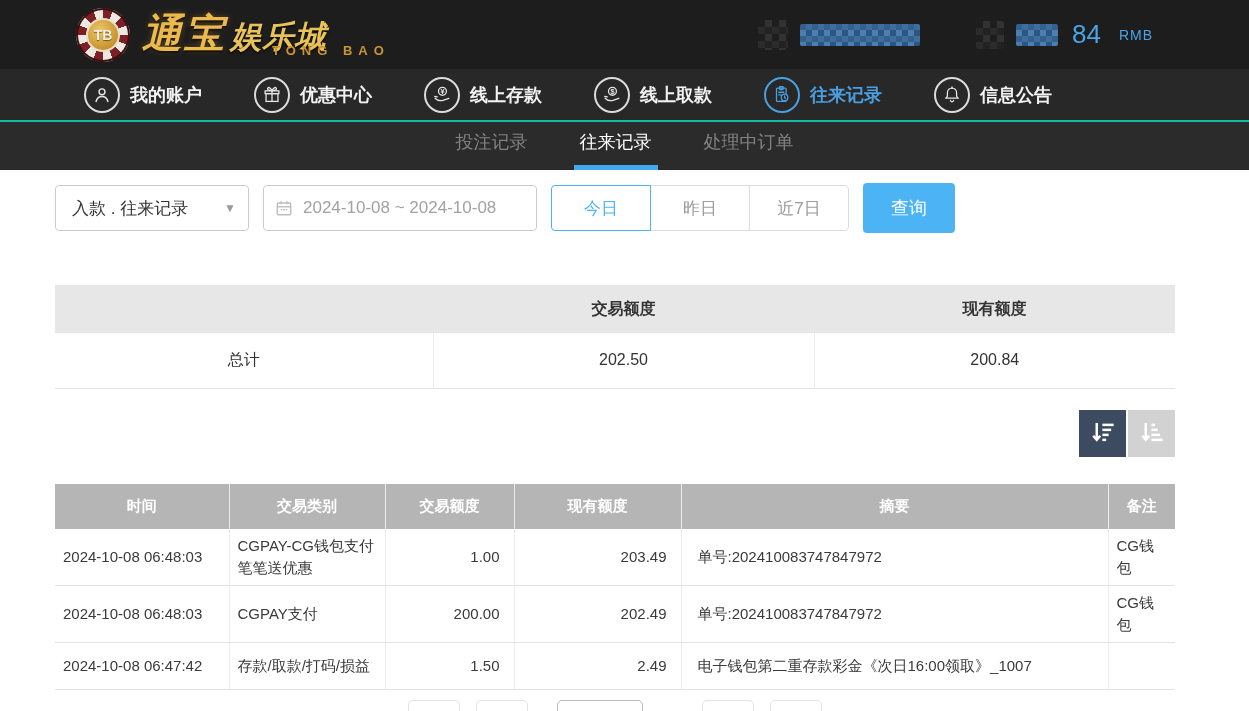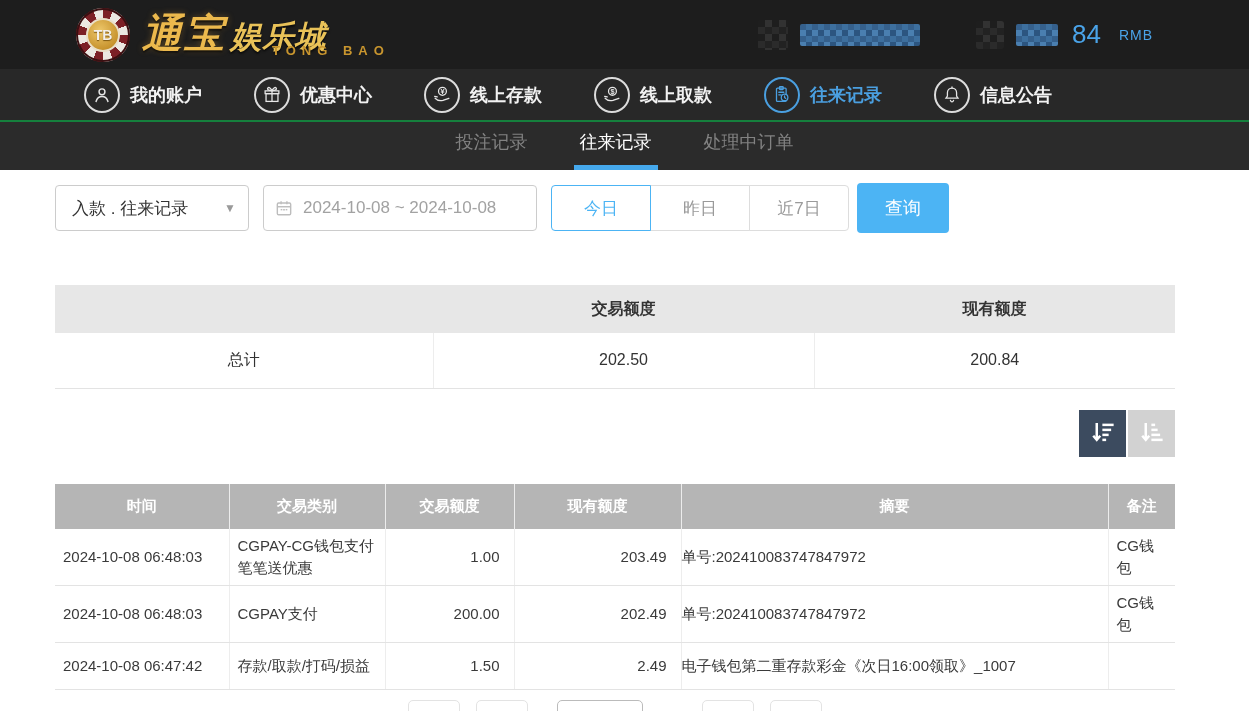--- a/index.html
+++ b/index.html
@@ -29,21 +29,21 @@
   .px-dark { background:conic-gradient(#323232 25%,#222 0 50%,#2b2b2b 0 75%,#1e1e1e 0); background-size:14px 14px; }
   .px-blue { background:conic-gradient(#3d6f9e 25%,#2c5580 0 50%,#4a7fb0 0 75%,#35608c 0); background-size:12px 12px; }
   .avatar-blur { width:30px; height:30px; border-radius:3px; }
   .name-blur { width:120px; height:22px; border-radius:2px; }
   .bal-blur { width:42px; height:22px; border-radius:2px; }
   .balance-num { color:#4aa3e8; font-size:26px; margin-left:2px; }
   .balance-cur { color:#4aa3e8; font-size:14px; margin-left:6px; letter-spacing:1px; }
 
   
   .main-nav { height:53px; background:#282828; display:flex; align-items:center; padding-left:84px; gap:52px;
-    border-bottom:2px solid #15803d; }
+    border-bottom:2px solid #14b8a6; }
   .nav-item { display:flex; align-items:center; gap:10px; color:#f2f2f2; font-size:18px; font-weight:bold; cursor:pointer; }
   .nav-icon-circle { width:36px; height:36px; border:2px solid #dcdcdc; border-radius:50%;
     display:flex; align-items:center; justify-content:center; color:#e6e6e6; }
   .nav-icon-circle svg { width:22px; height:22px; }
   .nav-item.active { color:#4a9fe0; }
   .nav-item.active .nav-icon-circle { border-color:#4a9fe0; color:#4a9fe0; }
 
   
   .sub-nav { height:48px; background:#2b2b2b; display:flex; justify-content:center; gap:44px; }
   .sub-tab { height:48px; display:flex; align-items:flex-end; font-size:18px; color:#828282;
@@ -59,21 +59,21 @@
   .date-box { width:274px; height:46px; border:1px solid #ccc; border-radius:4px; display:flex;
     align-items:center; margin-left:14px; padding:0 10px; color:#a2a2a2; font-size:17px; background:#fff; cursor:pointer; }
   .date-box svg { width:20px; height:20px; margin-right:9px; flex:0 0 auto; }
   .btn-group { display:flex; margin-left:14px; }
   .range-btn { width:100px; height:46px; background:#fff; border:1px solid #ddd; color:#9a9a9a;
     font-size:17px; display:flex; align-items:center; justify-content:center; cursor:pointer; margin-left:-1px; }
   .range-btn:first-child { border-radius:4px 0 0 4px; margin-left:0; }
   .range-btn:last-child { border-radius:0 4px 4px 0; }
   .range-btn.active { border:1px solid #4cb4f4; color:#4cb4f4; position:relative; z-index:1; }
   .search-btn { width:92px; height:50px; background:#4cb4f4; color:#fff; font-size:18px; border:none;
-    border-radius:4px; margin-left:8px; cursor:pointer; }
+    border-radius:4px; margin-left:14px; cursor:pointer; }
 
   
   .summary-table { width:1120px; margin:52px 0 0 55px; border-collapse:collapse; }
   .summary-table thead td { background:#e7e7e7; height:48px; font-size:16px; font-weight:bold; color:#333;
     text-align:center; }
   .summary-table tbody td { height:55px; text-align:center; font-size:16px; color:#333;
     border-bottom:1px solid #e3e3e3; border-left:1px solid #ededed;margin-top:19px; }
   .summary-table tbody td:first-child { border-left:none; }
 
   
@@ -87,21 +87,21 @@
   .records-table { width:1120px; margin:27px 0 0 55px; border-collapse:collapse; table-layout:fixed; }
   .records-table th { background:#b5b5b5; color:#fff; font-size:15px; font-weight:bold; height:45px;
     border-left:1px solid rgba(255,255,255,.75); }
   .records-table th:first-child { border-left:none; }
   .records-table td { font-size:15px; color:#3a3a3a; border-bottom:1px solid #e3e3e3;
     border-left:1px solid #ededed; padding:6px 8px; line-height:22px; height:47px; }
   .records-table td:first-child { border-left:none; }
   .col-time { width:174px; } .col-type { width:156px; } .col-amount { width:129px; }
   .col-balance { width:167px; } .col-summary { width:427px; } .col-note { width:67px; }
   td.cell-amount { text-align:right; padding-right:14px; }
-  td.cell-summary { padding-left:0; }
+  td.cell-summary { padding-left:16px; }
 
   
   .pagination { position:absolute; left:0; top:700px; width:1249px; height:40px; }
   .page-btn { position:absolute; height:34px; border:1px solid #e3e3e3; border-radius:5px; background:#fff; cursor:pointer; }
   .page-btn.current { border-color:#bbb; }
 </style>
 </head>
 <body>
 
 <div class="top-header">

